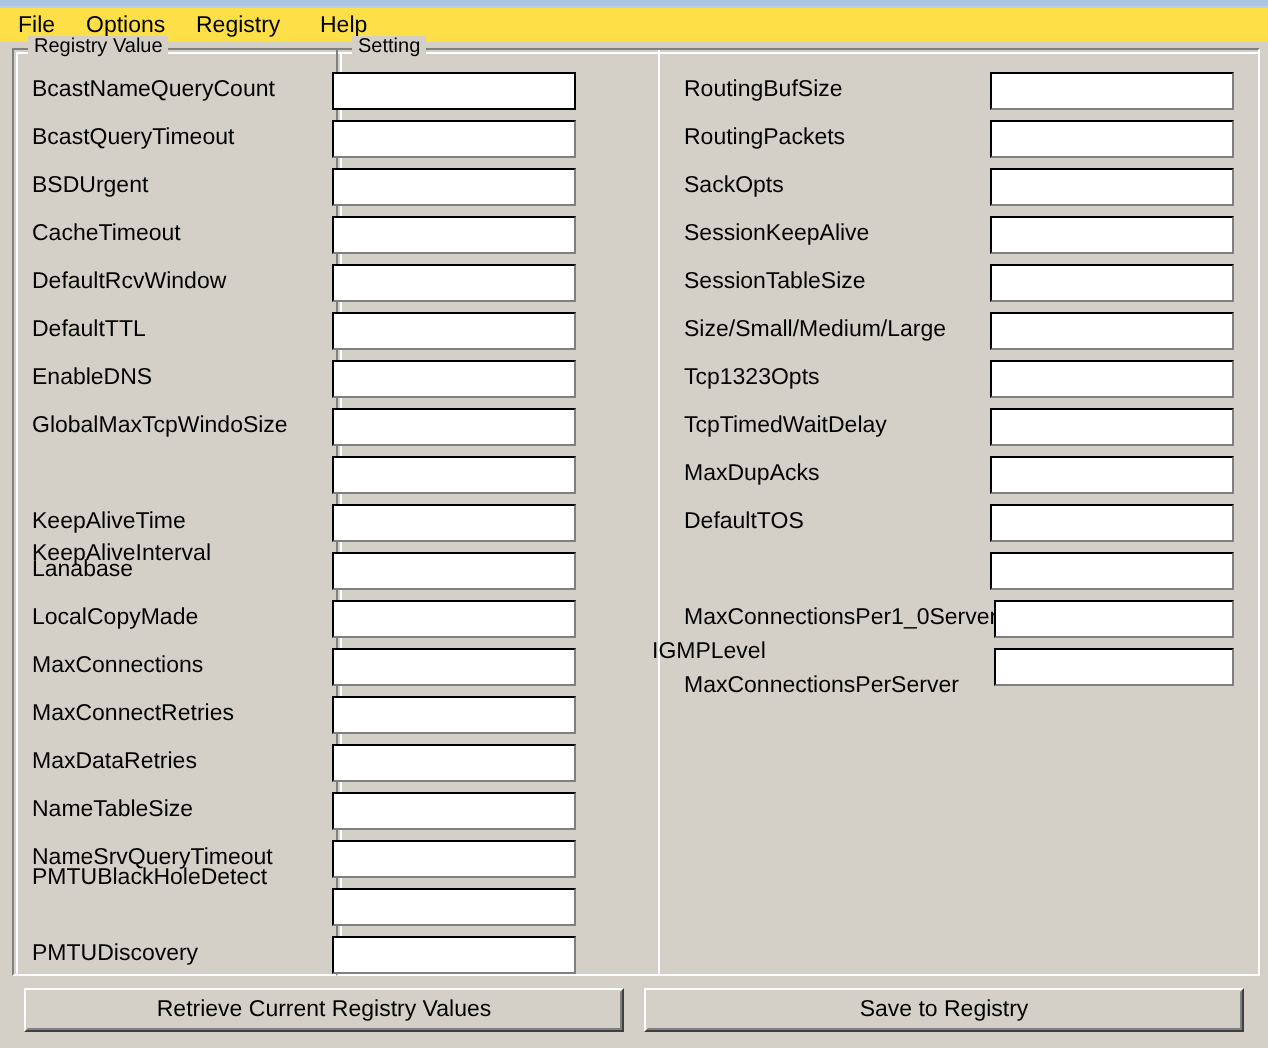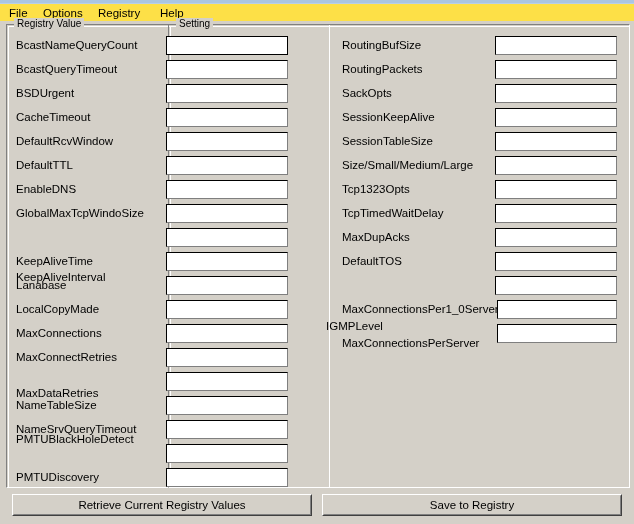--- a/index.html
+++ b/index.html
@@ -212,21 +212,21 @@
       <div class="rowlabel" style="left: 16px; top: 255px;">KeepAliveTime</div>
       <input type="text" class="txt" value="" style="left: 166px; top: 252px; width: 122px; height: 19px;">
       <div class="rowlabel" style="left: 16px; top: 279px;">Lanabase</div>
       <input type="text" class="txt" value="" style="left: 166px; top: 276px; width: 122px; height: 19px;">
       <div class="rowlabel" style="left: 16px; top: 303px;">LocalCopyMade</div>
       <input type="text" class="txt" value="" style="left: 166px; top: 300px; width: 122px; height: 19px;">
       <div class="rowlabel" style="left: 16px; top: 327px;">MaxConnections</div>
       <input type="text" class="txt" value="" style="left: 166px; top: 324px; width: 122px; height: 19px;">
       <div class="rowlabel" style="left: 16px; top: 351px;">MaxConnectRetries</div>
       <input type="text" class="txt" value="" style="left: 166px; top: 348px; width: 122px; height: 19px;">
-      <div class="rowlabel" style="left: 16px; top: 375px; margin-top: 12px;">MaxDataRetries</div>
+      <div class="rowlabel" style="left: 16px; top: 375px;">MaxDataRetries</div>
       <input type="text" class="txt" value="" style="left: 166px; top: 372px; width: 122px; height: 19px;">
       <div class="rowlabel" style="left: 16px; top: 399px;">NameTableSize</div>
       <input type="text" class="txt" value="" style="left: 166px; top: 396px; width: 122px; height: 19px;">
       <div class="rowlabel" style="left: 16px; top: 423px;">NameSrvQueryTimeout</div>
       <input type="text" class="txt" value="" style="left: 166px; top: 420px; width: 122px; height: 19px;">
       <div class="rowlabel" style="left: 16px; top: 433px;">PMTUBlackHoleDetect</div>
       <input type="text" class="txt" value="" style="left: 166px; top: 444px; width: 122px; height: 19px;">
       <div class="rowlabel" style="left: 16px; top: 471px;">PMTUDiscovery</div>
       <input type="text" class="txt" value="" style="left: 166px; top: 468px; width: 122px; height: 19px;">
       <div class="rowlabel" style="left: 342px; top: 39px;">RoutingBufSize</div>

